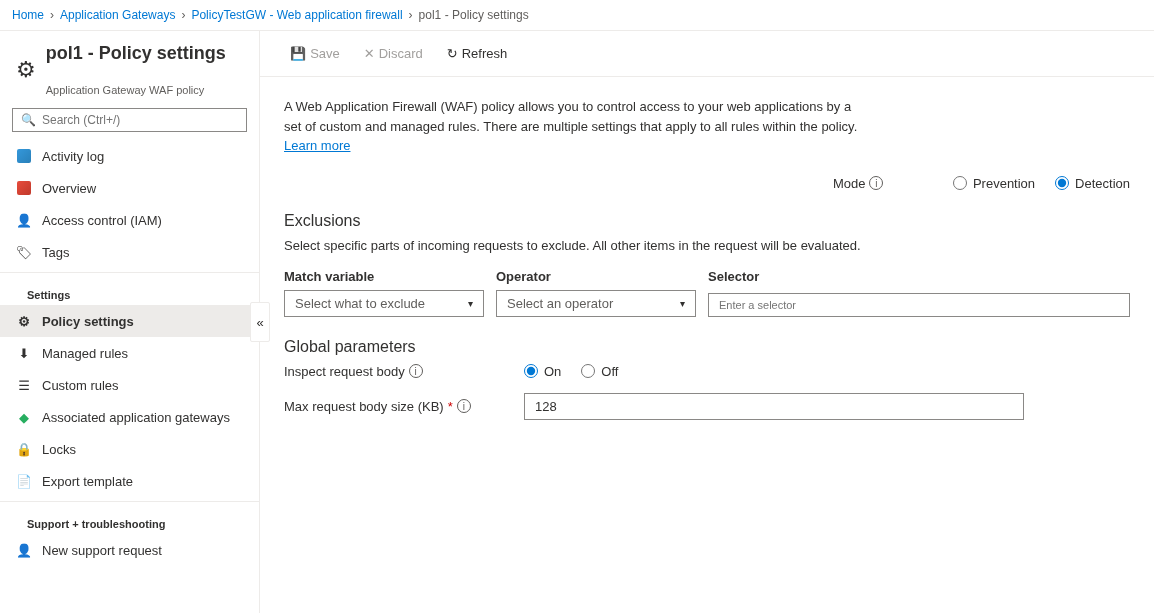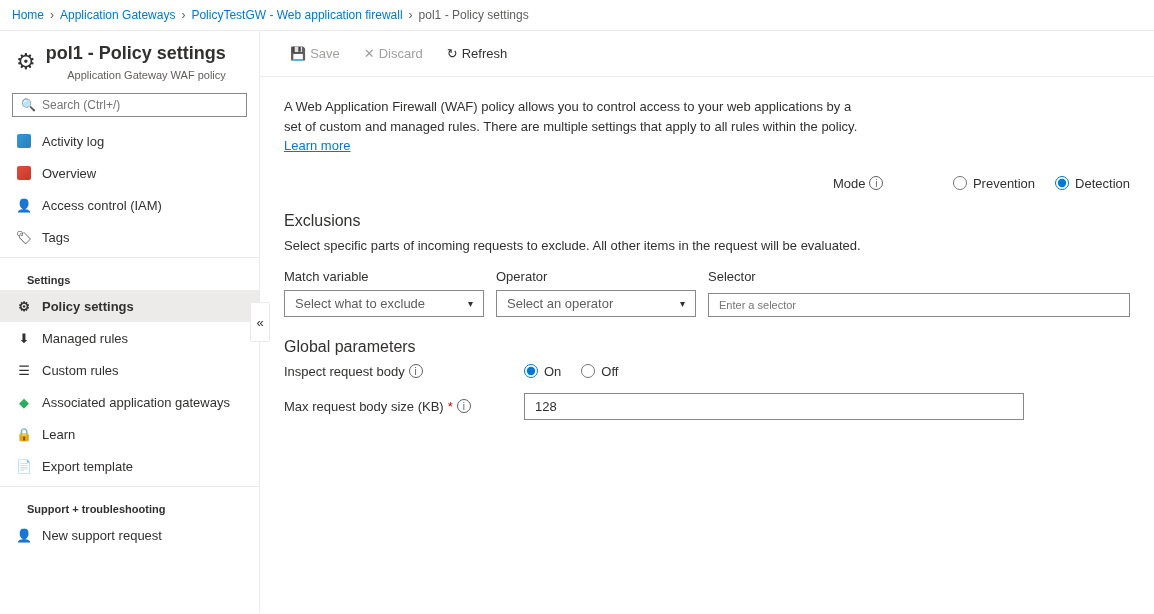--- a/index.html
+++ b/index.html
@@ -9,21 +9,21 @@
     .breadcrumb { display: flex; align-items: center; padding: 8px 12px; background: #fff; border-bottom: 1px solid #edebe9; font-size: 12px; color: #605e5c; }
     .breadcrumb a { color: #0078d4; text-decoration: none; }
     .breadcrumb .sep { margin: 0 6px; color: #605e5c; }
 
     
     .layout { display: flex; height: calc(614px - 32px); }
 
     
     .sidebar { width: 260px; min-width: 260px; border-right: 1px solid #edebe9; background: #fff; display: flex; flex-direction: column; overflow-y: auto; }
     .sidebar-title { font-size: 18px; font-weight: 600; color: #323130; }
-    .sidebar-subtitle { font-size: 11px; color: #605e5c; margin-top: 5px; text-align: right; }
+    .sidebar-subtitle { font-size: 11px; color: #605e5c; margin-top: 20px; }
     .sidebar-icon-header { display: flex; align-items: center; gap: 10px; padding: 12px 16px 4px; }
     .sidebar-icon-header .gear-icon { font-size: 22px; }
 
     .search-box { margin: 8px 12px; display: flex; align-items: center; border: 1px solid #8a8886; padding: 4px 8px; gap: 6px; }
     .search-box input { border: none; outline: none; font-size: 12px; color: #323130; width: 100%; background: transparent; }
     .search-box .search-icon { color: #605e5c; font-size: 12px; }
 
     .sidebar-nav { flex: 1; }
     .nav-item { display: flex; align-items: center; gap: 10px; padding: 8px 16px; cursor: pointer; font-size: 13px; color: #323130; }
     .nav-item.active { background: #edebe9; font-weight: 600; }
@@ -54,21 +54,21 @@
 
     
     .section-title { font-size: 16px; font-weight: 400; color: #323130; margin-bottom: 8px; margin-top: 21px; }
     .section-desc { font-size: 13px; color: #323130; margin-bottom: 16px; max-width: 580px; }
 
     
     .exclusions-header { display: flex; gap: 12px; margin-bottom: 6px; }
     .col-match { flex: 0 0 200px; }
     .col-operator { flex: 0 0 200px; }
     .col-selector { flex: 1; }
-    .col-header { font-size: 13px; font-weight: 400; color: #323130; }
+    .col-header { font-size: 13px; font-weight: 700; color: #323130; }
 
     .exclusions-row { display: flex; gap: 12px; align-items: flex-end; }
     .dropdown-select { display: flex; align-items: center; justify-content: space-between; border: 1px solid #8a8886; padding: 5px 10px; background: #fff; cursor: pointer; font-size: 13px; color: #605e5c; }
     .dropdown-select .chev { font-size: 10px; color: #323130; }
 
     .text-input { border: 1px solid #8a8886; padding: 5px 10px; font-size: 11px; color: #605e5c; outline: none; width: 100%; }
 
     
     .global-params { margin-top: 20px; }
     .param-row { display: flex; align-items: center; margin-bottom: 14px; }
@@ -154,21 +154,21 @@
         <div class="nav-item">
           <div class="nav-icon">☰</div>
           <span>Custom rules</span>
         </div>
         <div class="nav-item">
           <div class="nav-icon" style="color:#27ae60;">◆</div>
           <span>Associated application gateways</span>
         </div>
         <div class="nav-item">
           <div class="nav-icon">🔒</div>
-          <span>Learn</span>
+          <span>Locks</span>
         </div>
         <div class="nav-item">
           <div class="nav-icon">📄</div>
           <span>Export template</span>
         </div>
 
         <div class="nav-divider"></div>
         <div class="nav-section-label">Support + troubleshooting</div>
 
         <div class="nav-item">

